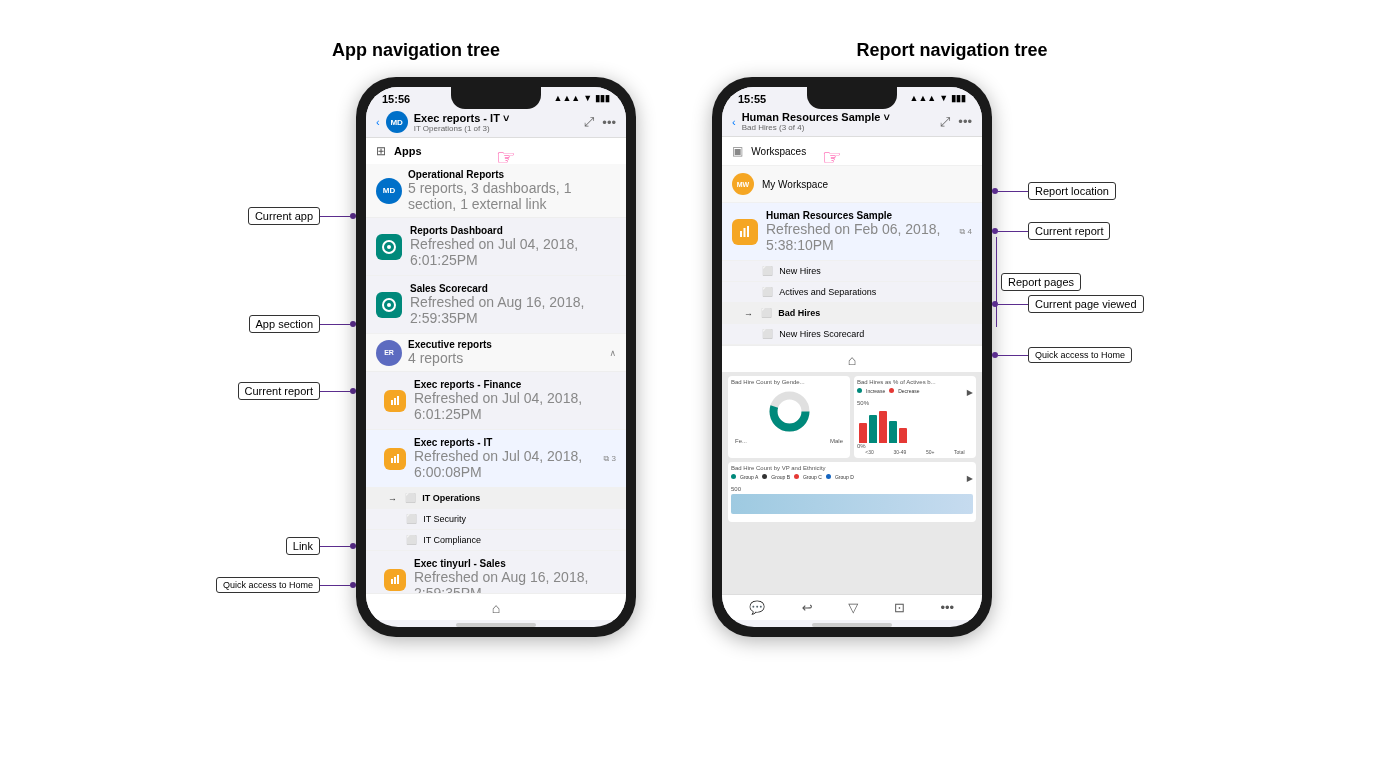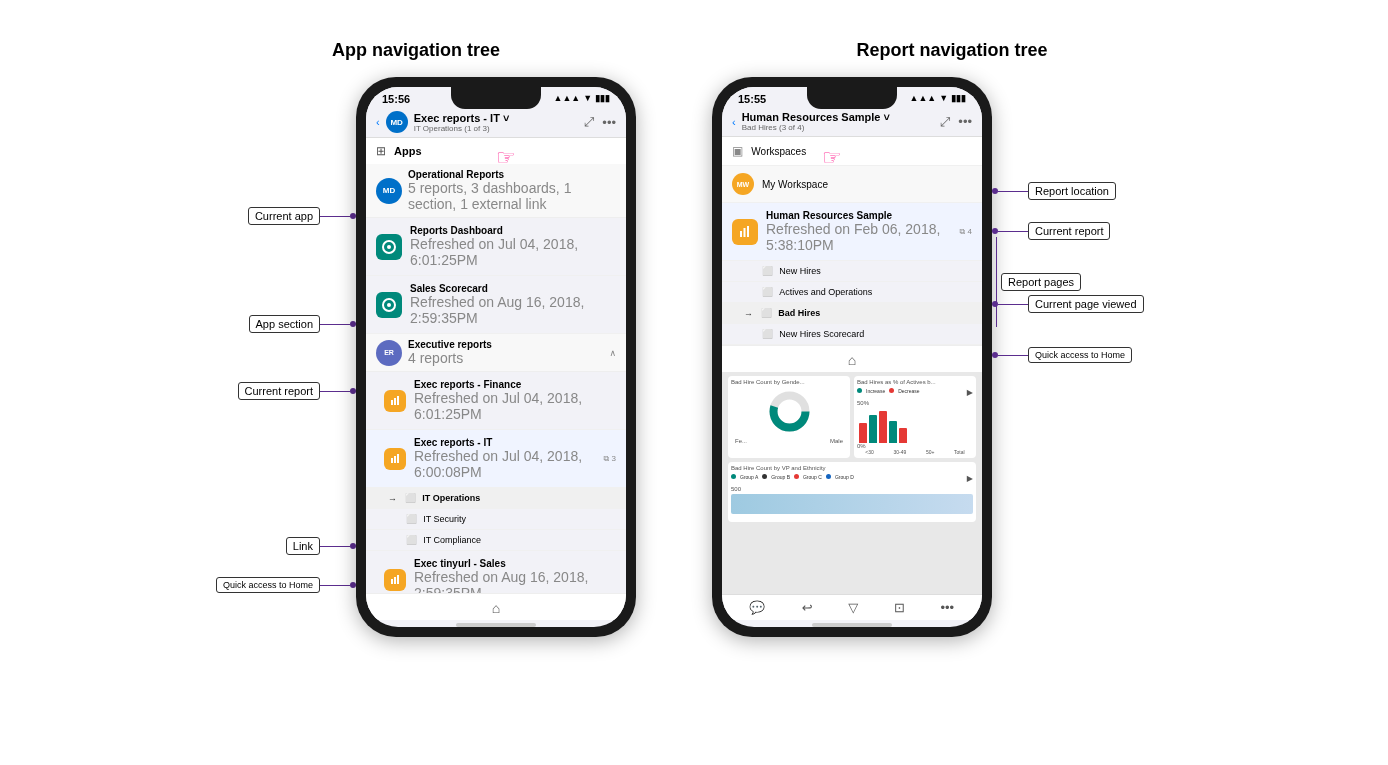--- a/index.html
+++ b/index.html
@@ -539,21 +539,21 @@
 
             <div class="sub-item">
               <span style="width:12px;"></span>
               <span style="font-size:9px; color:#666;">⬜</span>
               <span style="font-size:9px;">New Hires</span>
             </div>
 
             <div class="sub-item">
               <span style="width:12px;"></span>
               <span style="font-size:9px; color:#666;">⬜</span>
-              <span style="font-size:9px;">Actives and Operations</span>
+              <span style="font-size:9px;">Actives and Separations</span>
             </div>
 
             <div class="sub-item current">
               <span class="arrow-indicator">→</span>
               <span style="font-size:9px; color:#666;">⬜</span>
               <span style="font-size:9px; font-weight:600;">Bad Hires</span>
             </div>
 
             <div class="sub-item">
               <span style="width:12px;"></span>

